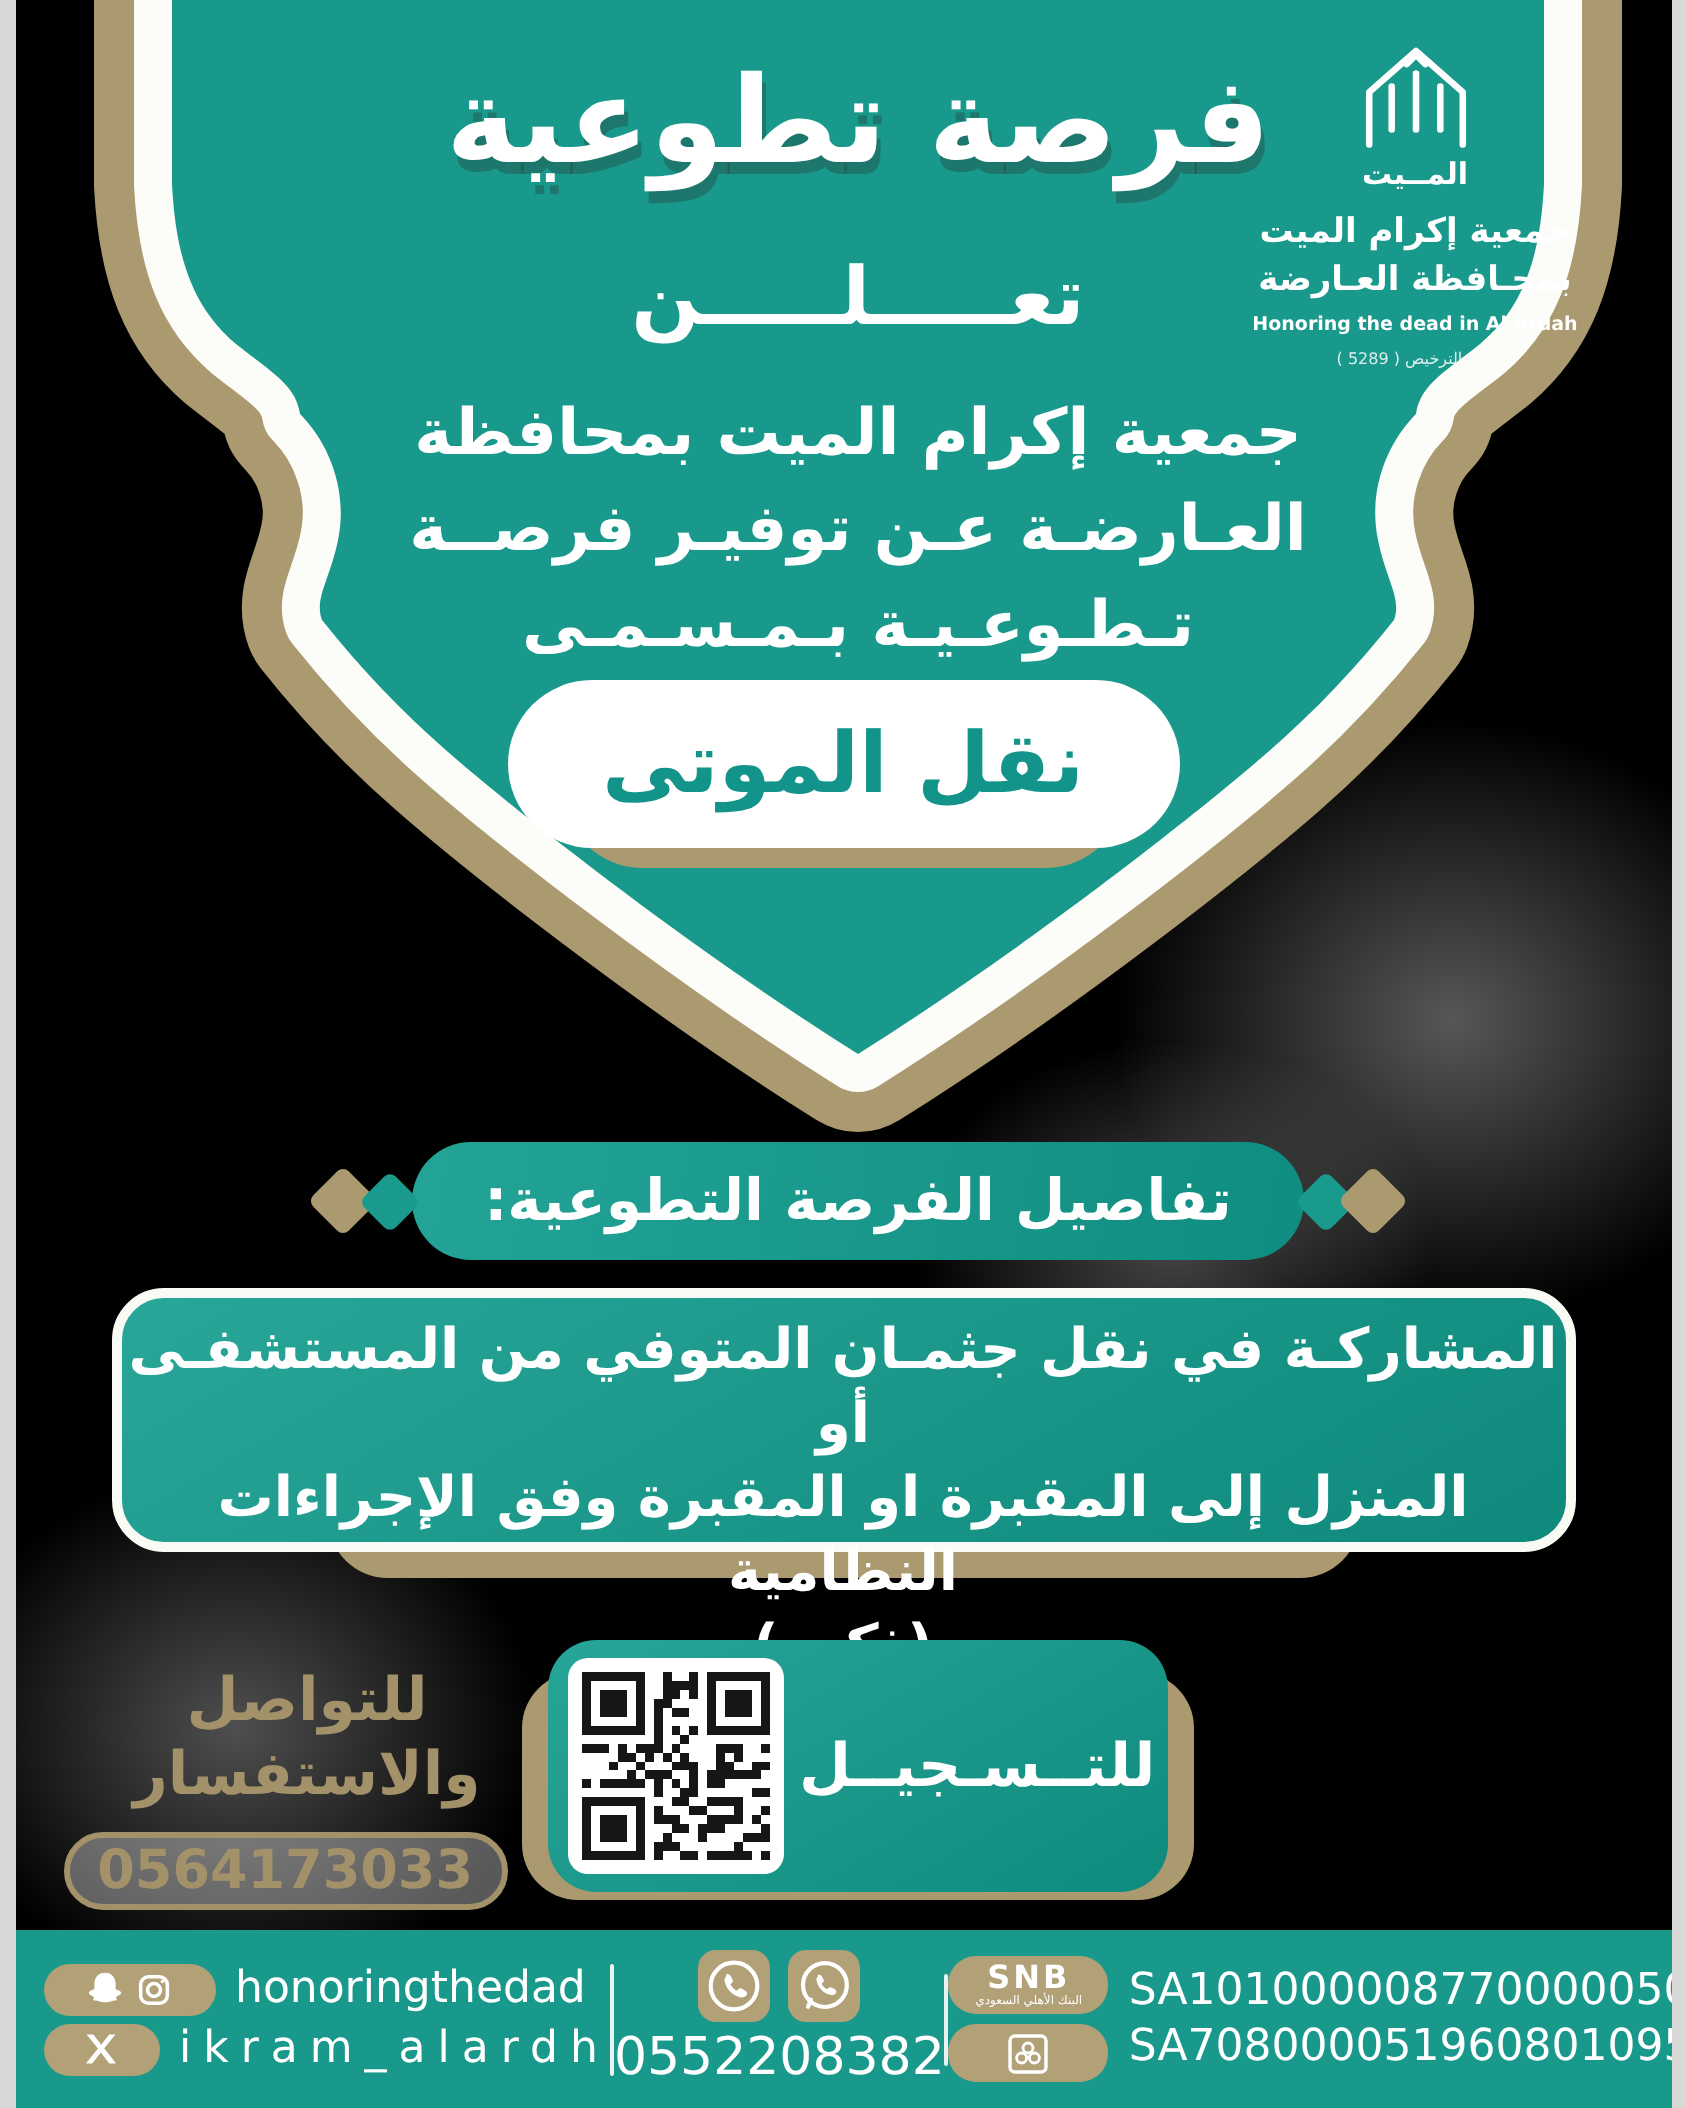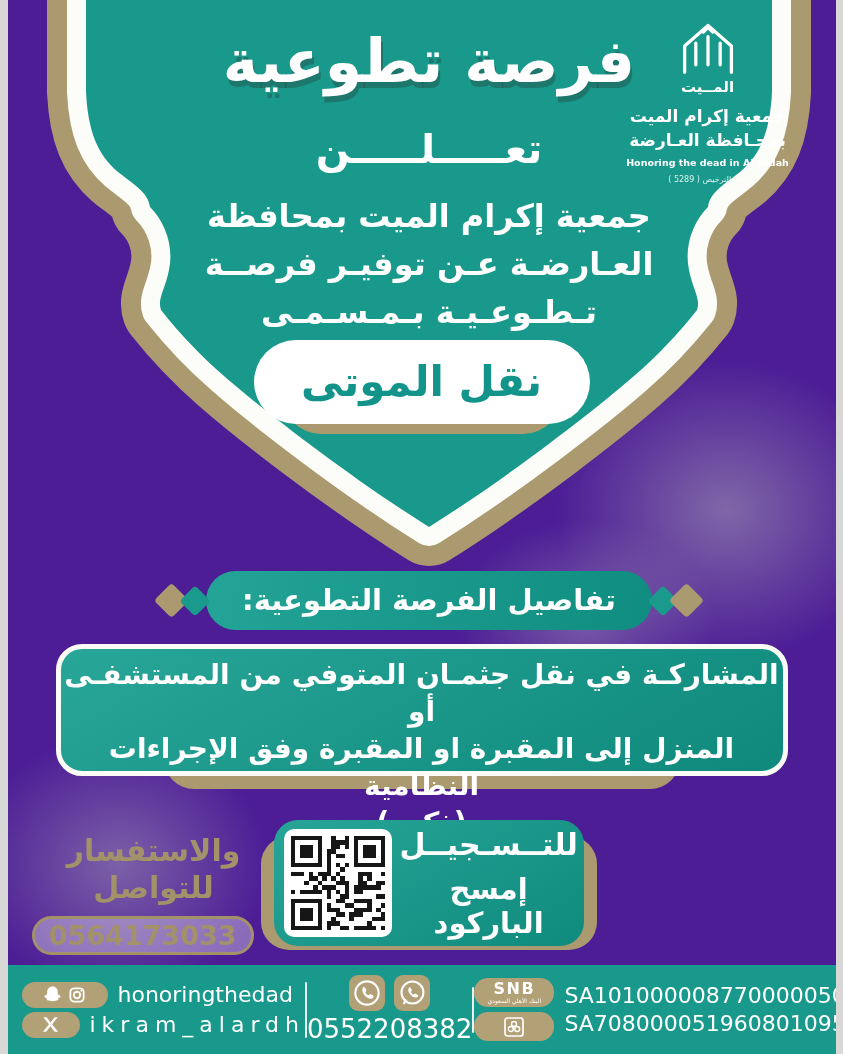--- a/index.html
+++ b/index.html
@@ -1,16 +1,16 @@
 <!DOCTYPE html>
 <html lang="ar"><head>
 <meta charset="utf-8">
 <style>
   html,body{margin:0;padding:0;background:#d8d9d7;}
-  .poster{position:relative;width:828px;height:1054px;margin:0 auto;background:#4c1d95;
+  .poster{position:relative;width:828px;height:1054px;margin:0 auto;background:#000000;
           overflow:hidden;font-family:"DejaVu Sans",sans-serif;}
   
   .wm{position:absolute;border-radius:50%;pointer-events:none;}
   .wm1{right:-60px;top:360px;width:340px;height:300px;
        background:radial-gradient(closest-side,rgba(190,193,190,.45),rgba(190,193,190,0));}
   .wm2{left:-40px;bottom:60px;width:300px;height:260px;
        background:radial-gradient(closest-side,rgba(195,198,195,.4),rgba(195,198,195,0));}
   .wm3{right:120px;top:520px;width:260px;height:200px;
        background:radial-gradient(closest-side,rgba(200,203,200,.35),rgba(200,203,200,0));}
 
@@ -162,38 +162,37 @@
   <div class="card-wrap">
     <div class="card-shadow"></div>
     <div class="card">
       <div>المشاركـة في نقل جثمـان المتوفي من المستشفـى أو</div>
       <div>المنزل إلى المقبرة او المقبرة وفق الإجراءات النظامية</div>
       <div>(ذكور)</div>
     </div>
   </div>
 
   <div class="contact">
+    <div class="c">للتواصل</div>
     <div class="c">والاستفسار</div>
-    <div class="c">للتواصل</div>
     <div class="c-pill">0564173033</div>
   </div>
 
   <div class="reg-wrap">
     <div class="reg-shadow"></div>
     <div class="reg-box">
       <div class="qr">
         <svg viewBox="0 0 21 21" shape-rendering="crispEdges">
             <g>
               <path d="M0 0h1v1h-1zM1 0h1v1h-1zM2 0h1v1h-1zM3 0h1v1h-1zM4 0h1v1h-1zM5 0h1v1h-1zM6 0h1v1h-1zM9 0h1v1h-1zM12 0h1v1h-1zM14 0h1v1h-1zM15 0h1v1h-1zM16 0h1v1h-1zM17 0h1v1h-1zM18 0h1v1h-1zM19 0h1v1h-1zM20 0h1v1h-1zM0 1h1v1h-1zM6 1h1v1h-1zM9 1h1v1h-1zM10 1h1v1h-1zM11 1h1v1h-1zM12 1h1v1h-1zM14 1h1v1h-1zM20 1h1v1h-1zM0 2h1v1h-1zM2 2h1v1h-1zM3 2h1v1h-1zM4 2h1v1h-1zM6 2h1v1h-1zM9 2h1v1h-1zM10 2h1v1h-1zM12 2h1v1h-1zM14 2h1v1h-1zM16 2h1v1h-1zM17 2h1v1h-1zM18 2h1v1h-1zM20 2h1v1h-1zM0 3h1v1h-1zM2 3h1v1h-1zM3 3h1v1h-1zM4 3h1v1h-1zM6 3h1v1h-1zM8 3h1v1h-1zM9 3h1v1h-1zM14 3h1v1h-1zM16 3h1v1h-1zM17 3h1v1h-1zM18 3h1v1h-1zM20 3h1v1h-1zM0 4h1v1h-1zM2 4h1v1h-1zM3 4h1v1h-1zM4 4h1v1h-1zM6 4h1v1h-1zM8 4h1v1h-1zM10 4h1v1h-1zM11 4h1v1h-1zM14 4h1v1h-1zM16 4h1v1h-1zM17 4h1v1h-1zM18 4h1v1h-1zM20 4h1v1h-1zM0 5h1v1h-1zM6 5h1v1h-1zM8 5h1v1h-1zM14 5h1v1h-1zM20 5h1v1h-1zM0 6h1v1h-1zM1 6h1v1h-1zM2 6h1v1h-1zM3 6h1v1h-1zM4 6h1v1h-1zM5 6h1v1h-1zM6 6h1v1h-1zM8 6h1v1h-1zM10 6h1v1h-1zM12 6h1v1h-1zM14 6h1v1h-1zM15 6h1v1h-1zM16 6h1v1h-1zM17 6h1v1h-1zM18 6h1v1h-1zM19 6h1v1h-1zM20 6h1v1h-1zM8 7h1v1h-1zM11 7h1v1h-1zM0 8h1v1h-1zM1 8h1v1h-1zM2 8h1v1h-1zM4 8h1v1h-1zM6 8h1v1h-1zM7 8h1v1h-1zM8 8h1v1h-1zM10 8h1v1h-1zM15 8h1v1h-1zM16 8h1v1h-1zM17 8h1v1h-1zM20 8h1v1h-1zM4 9h1v1h-1zM5 9h1v1h-1zM7 9h1v1h-1zM9 9h1v1h-1zM11 9h1v1h-1zM15 9h1v1h-1zM17 9h1v1h-1zM3 10h1v1h-1zM6 10h1v1h-1zM10 10h1v1h-1zM11 10h1v1h-1zM12 10h1v1h-1zM15 10h1v1h-1zM16 10h1v1h-1zM19 10h1v1h-1zM20 10h1v1h-1zM5 11h1v1h-1zM7 11h1v1h-1zM8 11h1v1h-1zM9 11h1v1h-1zM12 11h1v1h-1zM14 11h1v1h-1zM15 11h1v1h-1zM16 11h1v1h-1zM17 11h1v1h-1zM18 11h1v1h-1zM19 11h1v1h-1zM0 12h1v1h-1zM2 12h1v1h-1zM3 12h1v1h-1zM4 12h1v1h-1zM5 12h1v1h-1zM6 12h1v1h-1zM8 12h1v1h-1zM10 12h1v1h-1zM12 12h1v1h-1zM14 12h1v1h-1zM15 12h1v1h-1zM8 13h1v1h-1zM11 13h1v1h-1zM12 13h1v1h-1zM19 13h1v1h-1zM20 13h1v1h-1zM0 14h1v1h-1zM1 14h1v1h-1zM2 14h1v1h-1zM3 14h1v1h-1zM4 14h1v1h-1zM5 14h1v1h-1zM6 14h1v1h-1zM10 14h1v1h-1zM11 14h1v1h-1zM14 14h1v1h-1zM15 14h1v1h-1zM16 14h1v1h-1zM17 14h1v1h-1zM0 15h1v1h-1zM6 15h1v1h-1zM8 15h1v1h-1zM12 15h1v1h-1zM13 15h1v1h-1zM17 15h1v1h-1zM20 15h1v1h-1zM0 16h1v1h-1zM2 16h1v1h-1zM3 16h1v1h-1zM4 16h1v1h-1zM6 16h1v1h-1zM8 16h1v1h-1zM9 16h1v1h-1zM10 16h1v1h-1zM14 16h1v1h-1zM15 16h1v1h-1zM16 16h1v1h-1zM17 16h1v1h-1zM19 16h1v1h-1zM0 17h1v1h-1zM2 17h1v1h-1zM3 17h1v1h-1zM4 17h1v1h-1zM6 17h1v1h-1zM10 17h1v1h-1zM11 17h1v1h-1zM13 17h1v1h-1zM14 17h1v1h-1zM15 17h1v1h-1zM20 17h1v1h-1zM0 18h1v1h-1zM2 18h1v1h-1zM3 18h1v1h-1zM4 18h1v1h-1zM6 18h1v1h-1zM9 18h1v1h-1zM13 18h1v1h-1zM18 18h1v1h-1zM19 18h1v1h-1zM20 18h1v1h-1zM0 19h1v1h-1zM6 19h1v1h-1zM8 19h1v1h-1zM9 19h1v1h-1zM10 19h1v1h-1zM17 19h1v1h-1zM0 20h1v1h-1zM1 20h1v1h-1zM2 20h1v1h-1zM3 20h1v1h-1zM4 20h1v1h-1zM5 20h1v1h-1zM6 20h1v1h-1zM8 20h1v1h-1zM11 20h1v1h-1zM12 20h1v1h-1zM14 20h1v1h-1zM15 20h1v1h-1zM16 20h1v1h-1zM17 20h1v1h-1zM18 20h1v1h-1zM20 20h1v1h-1z" fill="#161616"></path>
             </g>
           </svg>
       </div>
       <div class="reg-text">
         <div class="r1">للتــسـجيــل</div>
-        <div class="r2">إمسح الباركود</div>
       </div>
     </div>
   </div>
 
   <div class="footer">
 
     <div class="fgroup">
       <div class="frow">
         <div class="fpill social">
           <svg width="19" height="19" viewBox="0 0 20 20">

